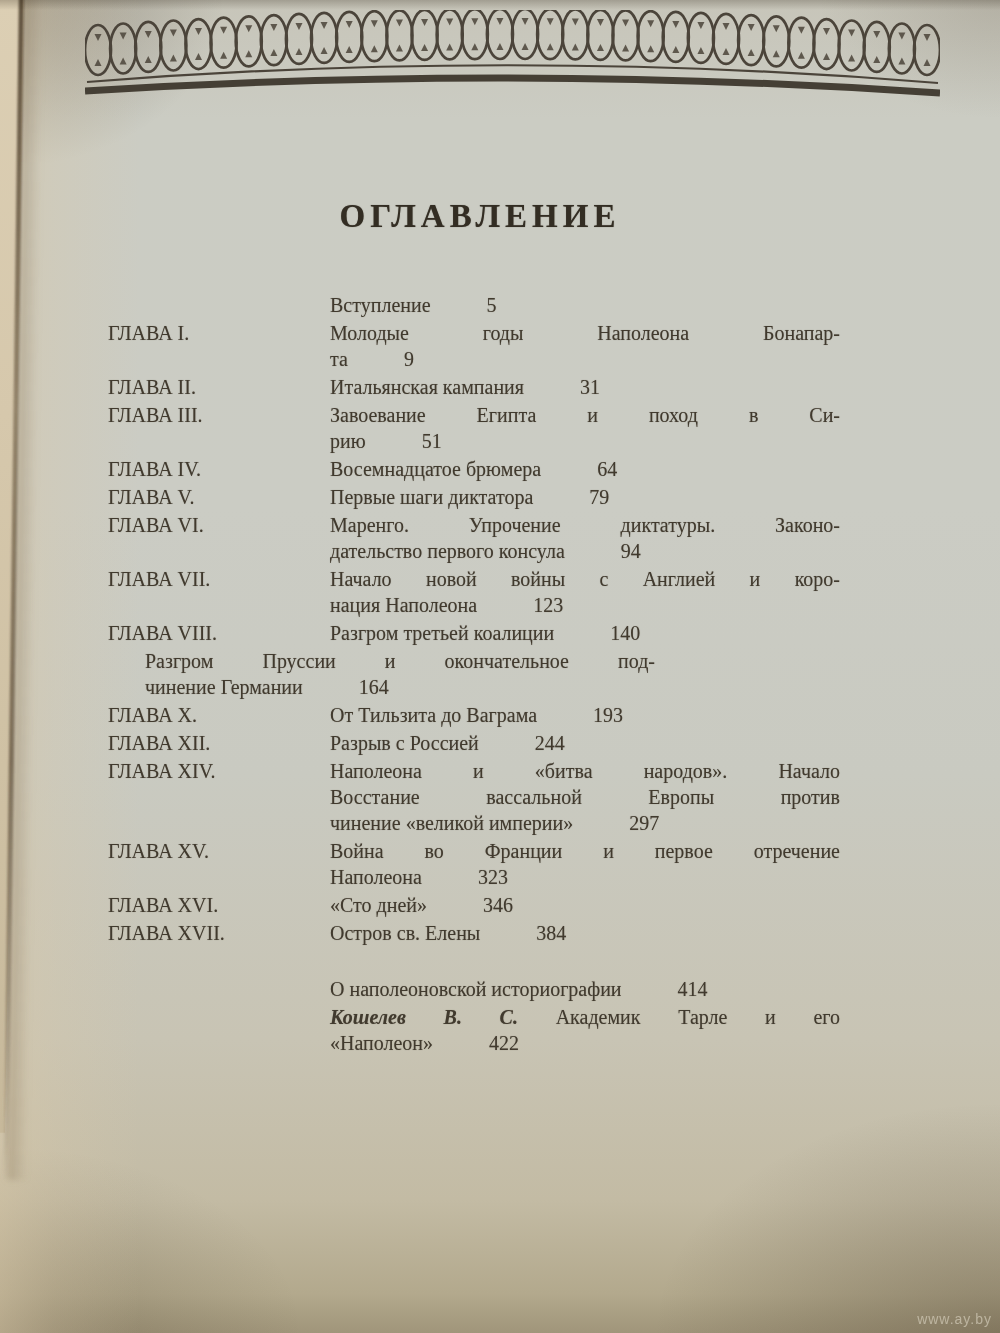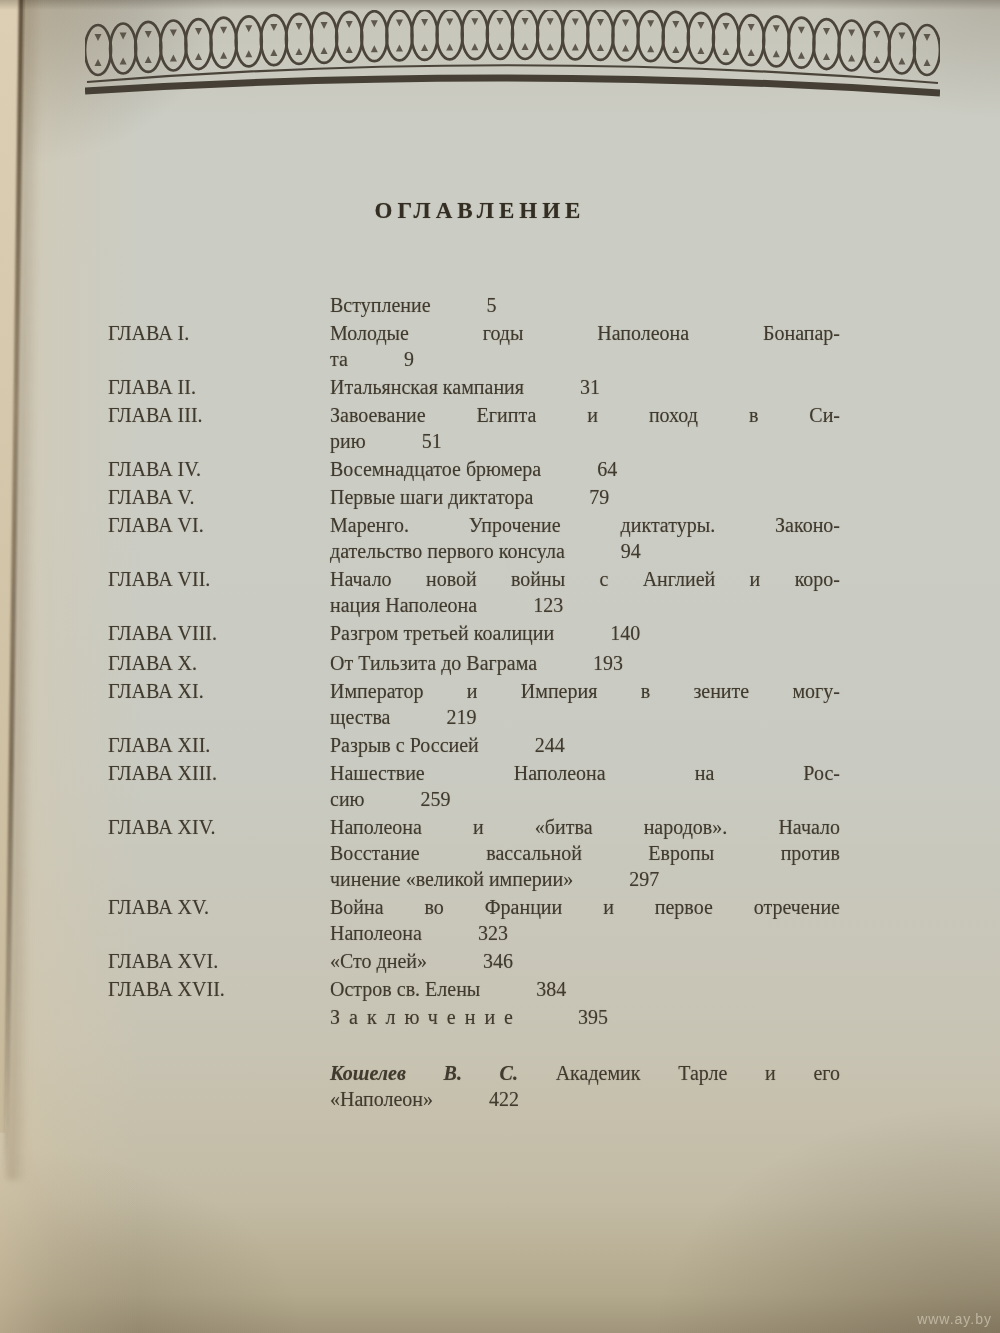--- a/index.html
+++ b/index.html
@@ -27,21 +27,21 @@
   .crease-shadow{position:absolute;left:23px;top:-10px;width:20px;height:1190px;
     background:linear-gradient(90deg, rgba(120,102,74,.30), rgba(120,102,74,0));
     transform:rotate(.75deg);transform-origin:top left;filter:blur(3px);}
   .top-edge{position:absolute;left:0;top:0;width:100%;height:10px;
     background:linear-gradient(180deg, rgba(50,40,26,.25), rgba(50,40,26,0));}
 
   .ornament{position:absolute;left:85px;top:10px;}
 
   .title{
     position:absolute;left:330px;top:198px;width:300px;margin:0;
-    text-align:center;font-size:23px;font-weight:bold;letter-spacing:5px;
+    text-align:center;font-size:33px;font-weight:bold;letter-spacing:5px;
     color:#332d23;text-shadow:0 0 1px rgba(51,45,35,.55);
   }
 
   .toc{position:absolute;left:108px;top:292px;width:732px;color:#413a2e;
     font-size:20px;line-height:26px;text-shadow:0 0 1px rgba(65,58,46,.4);}
   .toc-row{display:flex;margin-bottom:2px;}
   .chapter-label{flex:none;width:185px;white-space:nowrap;}
   .entry-body{flex:none;width:510px;margin-left:37px;}
   .line{min-height:26px;}
   .line.full{text-align:justify;text-align-last:justify;}
@@ -225,45 +225,35 @@
           <div class="line"><span class="t">нация Наполеона</span><span class="page-num">123</span></div>
         </div>
       </div>
       <div class="toc-row">
         <div class="chapter-label">ГЛАВА VIII.</div>
         <div class="entry-body">
           <div class="line"><span class="t">Разгром третьей коалиции</span><span class="page-num">140</span></div>
         </div>
       </div>
       <div class="toc-row">
+        <div class="entry-body">
+          <div class="line full"><span class="t">Разгром Пруссии и окончательное под-</span></div>
+          <div class="line"><span class="t">чинение Германии</span><span class="page-num">164</span></div>
+        </div>
       </div>
       <div class="toc-row">
         <div class="chapter-label">ГЛАВА X.</div>
         <div class="entry-body">
           <div class="line"><span class="t">От Тильзита до Ваграма</span><span class="page-num">193</span></div>
         </div>
       </div>
       <div class="toc-row">
-        <div class="chapter-label">ГЛАВА XI.</div>
-        <div class="entry-body">
-          <div class="line full"><span class="t">Император и Империя в зените могу-</span></div>
-          <div class="line"><span class="t">щества</span><span class="page-num">219</span></div>
-        </div>
-      </div>
-      <div class="toc-row">
         <div class="chapter-label">ГЛАВА XII.</div>
         <div class="entry-body">
           <div class="line"><span class="t">Разрыв с Россией</span><span class="page-num">244</span></div>
-        </div>
-      </div>
-      <div class="toc-row">
-        <div class="chapter-label">ГЛАВА XIII.</div>
-        <div class="entry-body">
-          <div class="line full"><span class="t">Нашествие Наполеона на Рос-</span></div>
-          <div class="line"><span class="t">сию</span><span class="page-num">259</span></div>
         </div>
       </div>
       <div class="toc-row">
         <div class="chapter-label">ГЛАВА XIV.</div>
         <div class="entry-body">
           <div class="line full"><span class="t">Наполеона и «битва народов». Начало</span></div>
           <div class="line full"><span class="t">Восстание вассальной Европы против</span></div>
           <div class="line"><span class="t">чинение «великой империи»</span><span class="page-num">297</span></div>
         </div>
       </div>
@@ -281,26 +271,26 @@
         </div>
       </div>
       <div class="toc-row">
         <div class="chapter-label">ГЛАВА XVII.</div>
         <div class="entry-body">
           <div class="line"><span class="t">Остров св. Елены</span><span class="page-num">384</span></div>
         </div>
       </div>
       <div class="toc-row">
         <div class="chapter-label">&nbsp;</div>
-        <div class="entry-body">
-          <div class="line"><span class="t spaced">Заключение</span><span class="page-num">395</span></div>
-        </div>
       </div>
       <div class="toc-row">
         <div class="chapter-label">&nbsp;</div>
+        <div class="entry-body">
+          <div class="line"><span class="t">О наполеоновской историографии</span><span class="page-num">414</span></div>
+        </div>
       </div>
       <div class="toc-row">
         <div class="chapter-label">&nbsp;</div>
         <div class="entry-body">
           <div class="line full"><i class="lead">Кошелев В. С.</i> <span class="t">Академик Тарле и его</span></div>
           <div class="line"><span class="t">«Наполеон»</span><span class="page-num">422</span></div>
         </div>
       </div>
     </div>
 

